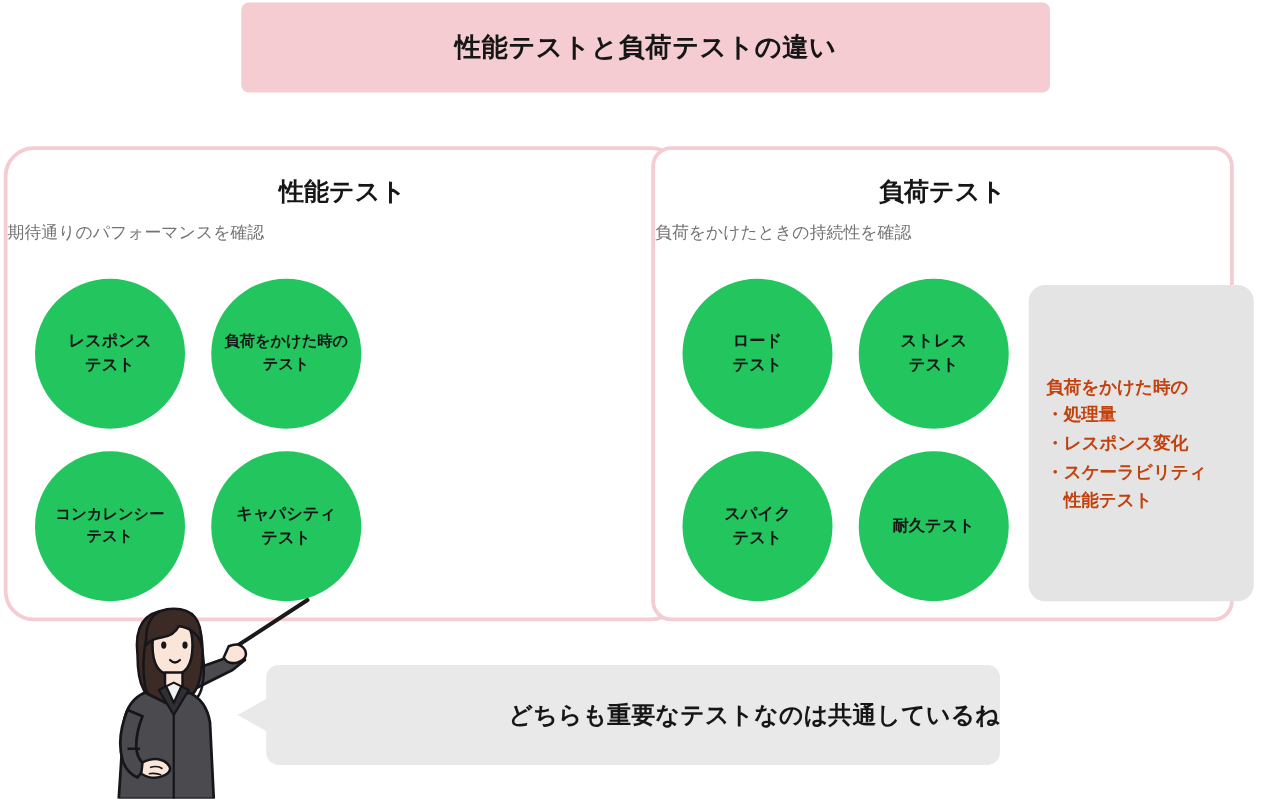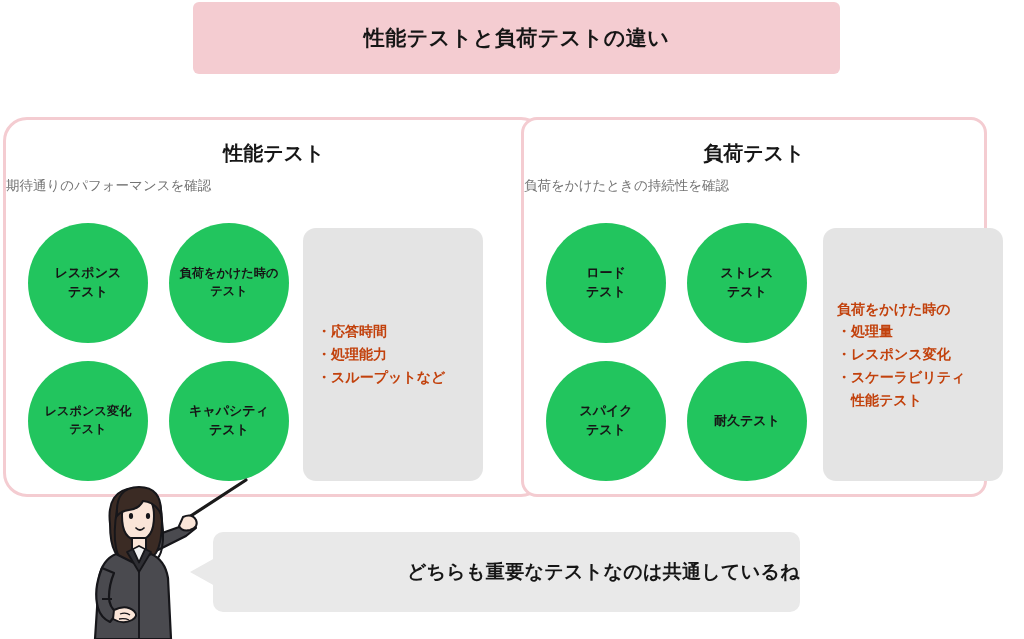--- a/index.html
+++ b/index.html
@@ -165,30 +165,25 @@
 </div>
 
 <div class="panel" id="panel-performance">
   <div class="panel-title">性能テスト</div>
   <div class="panel-subtitle">期待通りのパフォーマンスを確認</div>
 
   <div class="circle c-col1 c-row1">レスポンス
 テスト</div>
   <div class="circle narrow c-col2 c-row1">負荷をかけた時の
 テスト</div>
-  <div class="circle narrow c-col1 c-row2">レスポンス変化
+  <div class="circle narrow c-col1 c-row2">コンカレンシー
 テスト</div>
   <div class="circle c-col2 c-row2">キャパシティ
 テスト</div>
 
-  <div class="gray-box" id="gray-box-performance">
-    <div class="line">・応答時間</div>
-    <div class="line">・処理能力</div>
-    <div class="line">・スループットなど</div>
-  </div>
 </div>
 
 <div class="panel" id="panel-load">
   <div class="panel-title">負荷テスト</div>
   <div class="panel-subtitle">負荷をかけたときの持続性を確認</div>
 
   <div class="circle c-col1 c-row1">ロード
 テスト</div>
   <div class="circle c-col2 c-row1">ストレス
 テスト</div>

